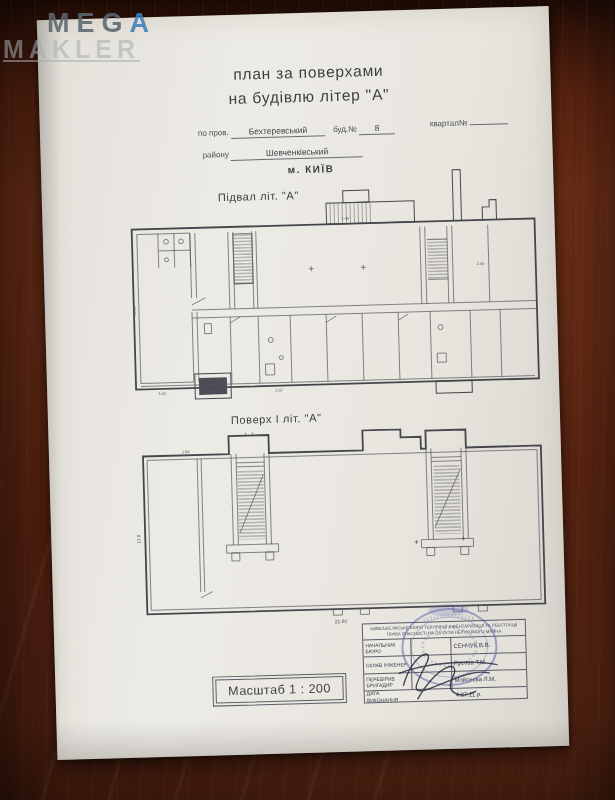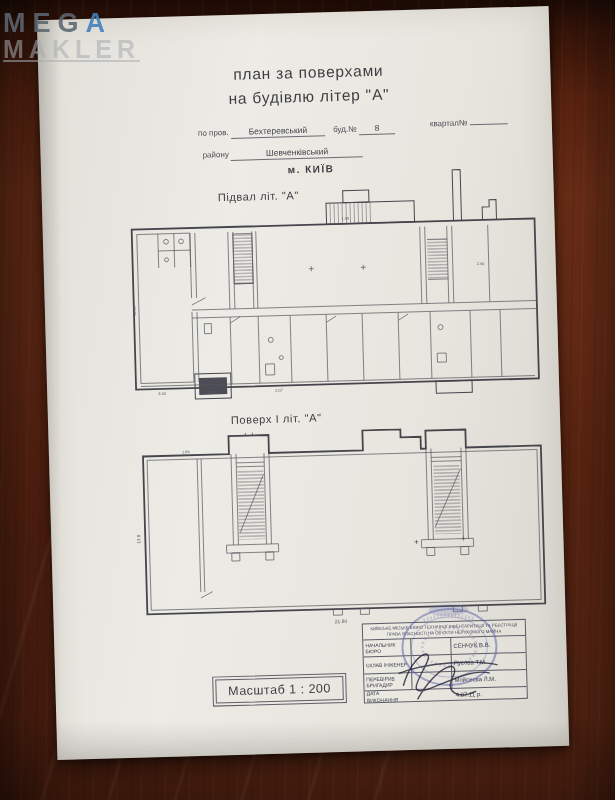--- a/index.html
+++ b/index.html
@@ -11,21 +11,21 @@
   .grain{position:absolute;inset:0;opacity:.65;pointer-events:none;background:
       repeating-linear-gradient(91deg, rgba(0,0,0,.10) 0 2px, transparent 2px 10px, rgba(255,175,125,.05) 10px 12px, transparent 12px 24px);}
   .shine{position:absolute;left:-30px;bottom:-10px;width:460px;height:330px;pointer-events:none;filter:blur(1px);opacity:.8;background:
       repeating-linear-gradient(106deg, transparent 0 28px, rgba(255,215,175,.10) 28px 31px, transparent 31px 64px);}
   .vignette{position:absolute;inset:0;pointer-events:none;background:
       linear-gradient(90deg, rgba(0,0,0,.40), transparent 10%),
       linear-gradient(270deg, rgba(0,0,0,.30), transparent 8%),
       linear-gradient(0deg, rgba(0,0,0,.25), transparent 10%);}
   
   .wm{position:absolute;left:3px;top:10px;z-index:5;line-height:1;pointer-events:none;}
-  .wm .l1{font-size:27px;font-weight:bold;letter-spacing:7px;color:#5d6670;opacity:.88;}
+  .wm .l1{font-size:27px;font-weight:bold;letter-spacing:7px;color:#5d6670;opacity:.88;margin-left:44px;}
   .wm .l1 .acc{color:#4080bc;}
   .wm .l2{margin-top:0;font-size:25px;font-weight:bold;letter-spacing:5px;color:#a7adb0;opacity:.55;text-decoration:underline;}
   
   .paper{position:absolute;left:47px;top:13px;width:512px;height:740px;transform:rotate(-1.6deg);
     background:linear-gradient(100deg,#e2e0d9 0%,#edebe5 35%,#e7e5de 70%,#d8d6cf 100%);
     box-shadow:0 9px 24px rgba(0,0,0,.55), 0 2px 6px rgba(0,0,0,.45);}
   .paper::before{content:"";position:absolute;inset:0;box-shadow:inset 0 0 30px rgba(90,80,60,.14);pointer-events:none;}
   .abs{position:absolute;}
   .title{left:90px;top:48px;width:360px;text-align:center;font-size:15.5px;line-height:1.55;color:#3e3e42;letter-spacing:.8px;}
   .formrow{font-size:8px;color:#4c4c54;white-space:nowrap;}

